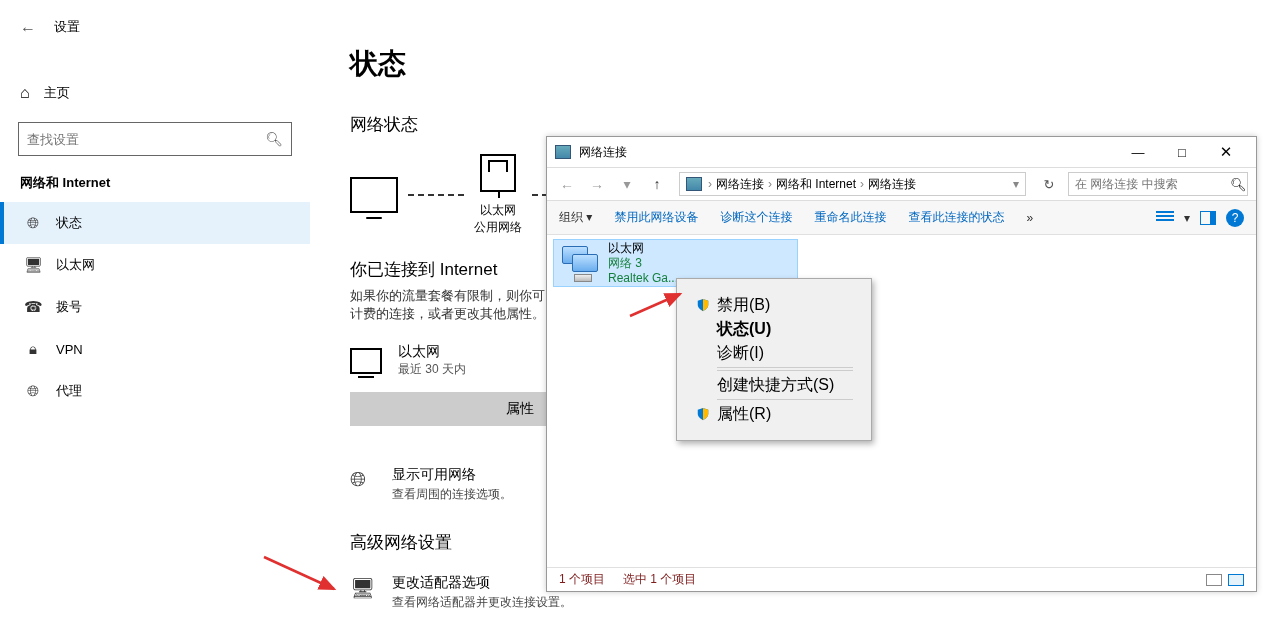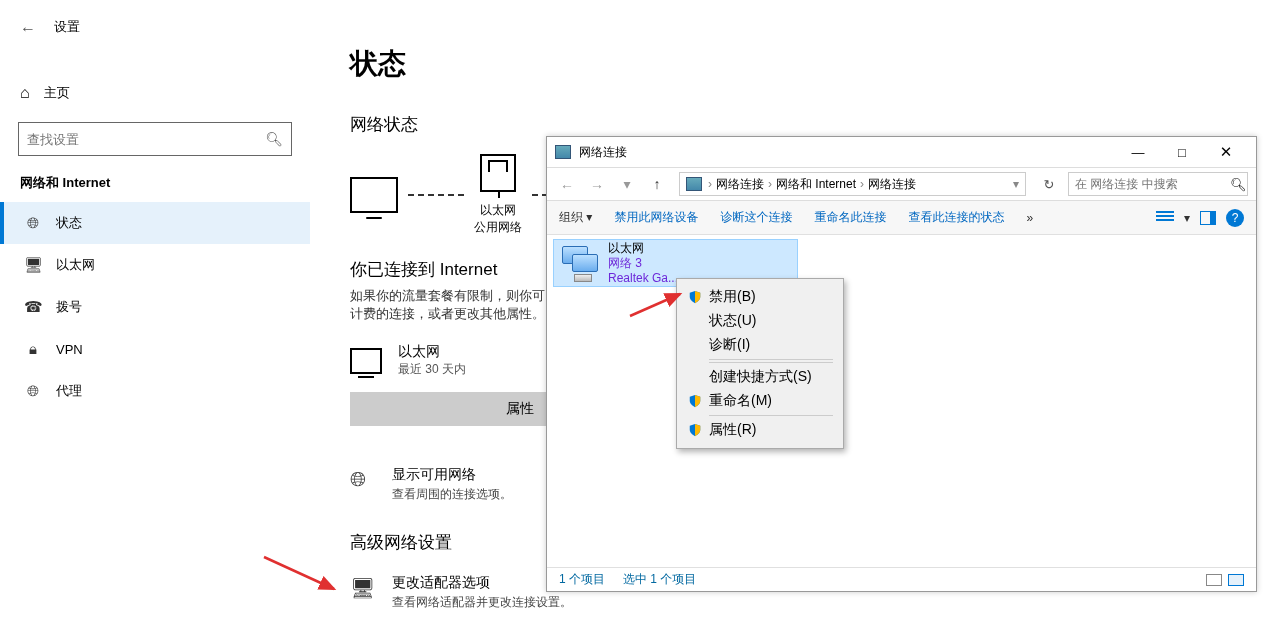--- a/index.html
+++ b/index.html
@@ -83,36 +83,36 @@
 .nc-ovf { font-size: 12px; color: #333; }
 
 .nc-body { flex: 1; position: relative; background: #fff; }
 .nc-item { position: absolute; left: 6px; top: 4px; width: 245px; height: 48px; background: #cde8ff; border: 1px solid #99d1ff; display: flex; align-items: center; padding: 2px 6px; gap: 8px; }
 .nc-item-icon { width: 40px; height: 38px; position: relative; }
 .nc-monitor { position: absolute; top: 2px; left: 2px; width: 26px; height: 18px; background: linear-gradient(#bce0ff,#6aadee); border: 1px solid #2a6db5; border-radius: 2px; }
 .nc-monitor2 { position: absolute; top: 10px; left: 12px; width: 26px; height: 18px; background: linear-gradient(#bce0ff,#6aadee); border: 1px solid #2a6db5; border-radius: 2px; }
 .nc-plug { position: absolute; bottom: 0; left: 14px; width: 18px; height: 8px; background: linear-gradient(#eee,#bbb); border: 1px solid #888; }
 .nc-item-text { font-size: 12px; line-height: 15px; }
 .nc-item-text .nm { color: #000; }
-.nc-item-text .sub { color: #6d28d9; }
-
-.nc-status { height: 24px; border-top: 1px solid #e0e0e0; display: flex; align-items: center; padding: 0 12px; gap: 18px; font-size: 12px; color: #0369a1; }
+.nc-item-text .sub { color: #15803d; }
+
+.nc-status { height: 24px; border-top: 1px solid #e0e0e0; display: flex; align-items: center; padding: 0 12px; gap: 18px; font-size: 12px; color: #7f1d1d; }
 .nc-status .spacer { flex: 1; }
 .status-view { display: flex; gap: 6px; }
 .status-view .v { width: 16px; height: 12px; border: 1px solid #888; }
 .status-view .v.active { border-color: #0078d4; background: #e5f1fb; }
 
 
-.ctx-menu { position: absolute; left: 676px; top: 278px; width: 168px; background: #f0f0f0; border: 1px solid #aaa; box-shadow: 2px 3px 6px rgba(0,0,0,0.3); padding: 6px; font-size: 14px; }
+.ctx-menu { position: absolute; left: 676px; top: 278px; width: 196px; background: #f0f0f0; border: 1px solid #aaa; box-shadow: 2px 3px 6px rgba(0,0,0,0.3); padding: 14px; font-size: 16px; }
 .ctx-item { height: 24px; display: flex; align-items: center; padding: 0 10px 0 4px; gap: 6px; }
 .ctx-item.disabled { color: #999; }
 .ctx-item .shield { width: 16px; height: 16px; display: flex; align-items: center; justify-content: center; }
 .ctx-item .shield svg { width: 14px; height: 14px; }
 .ctx-item .spacer-icon { width: 16px; }
-.ctx-item.bold { font-weight: normal; }
+.ctx-item.bold { font-weight: bold; }
 .ctx-sep { height: 1px; background: #ccc; margin: 2px 4px 2px 26px; }
 
 
 .arrow { position: absolute; pointer-events: none; }
 .arrow svg { overflow: visible; }
 
 </style>
 </head>
 <body>
 
@@ -300,29 +300,20 @@
   <div class="ctx-item">
     <span class="spacer-icon"></span>
     <span>诊断(I)</span>
   </div>
   <div class="ctx-sep"></div>
   <div class="ctx-sep"></div>
   <div class="ctx-item">
     <span class="spacer-icon"></span>
     <span>创建快捷方式(S)</span>
   </div>
-  <div class="ctx-item">
-    <span class="shield">
-        <svg viewBox="0 0 16 16">
-          <path d="M8 1 L14 3 V8 C14 12 8 15 8 15 C8 15 2 12 2 8 V3 Z" fill="#0078d4"></path>
-          <path d="M8 1 L14 3 V8 C14 12 8 15 8 15 V1 Z" fill="#ffb900"></path>
-        </svg>
-      </span>
-    <span>重命名(M)</span>
-  </div>
   <div class="ctx-sep"></div>
   <div class="ctx-item">
     <span class="shield">
         <svg viewBox="0 0 16 16">
           <path d="M8 1 L14 3 V8 C14 12 8 15 8 15 C8 15 2 12 2 8 V3 Z" fill="#0078d4"></path>
           <path d="M8 1 L14 3 V8 C14 12 8 15 8 15 V1 Z" fill="#ffb900"></path>
         </svg>
       </span>
     <span>属性(R)</span>
   </div>

